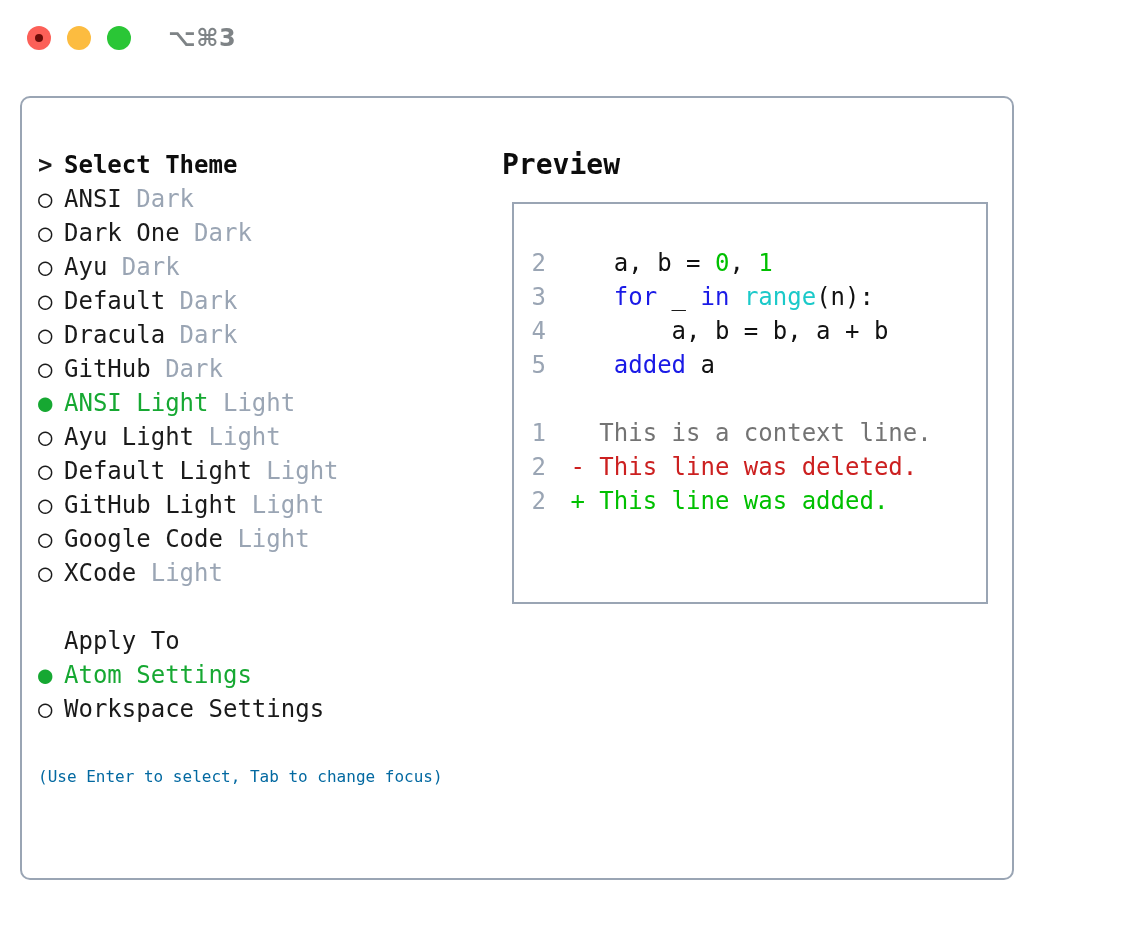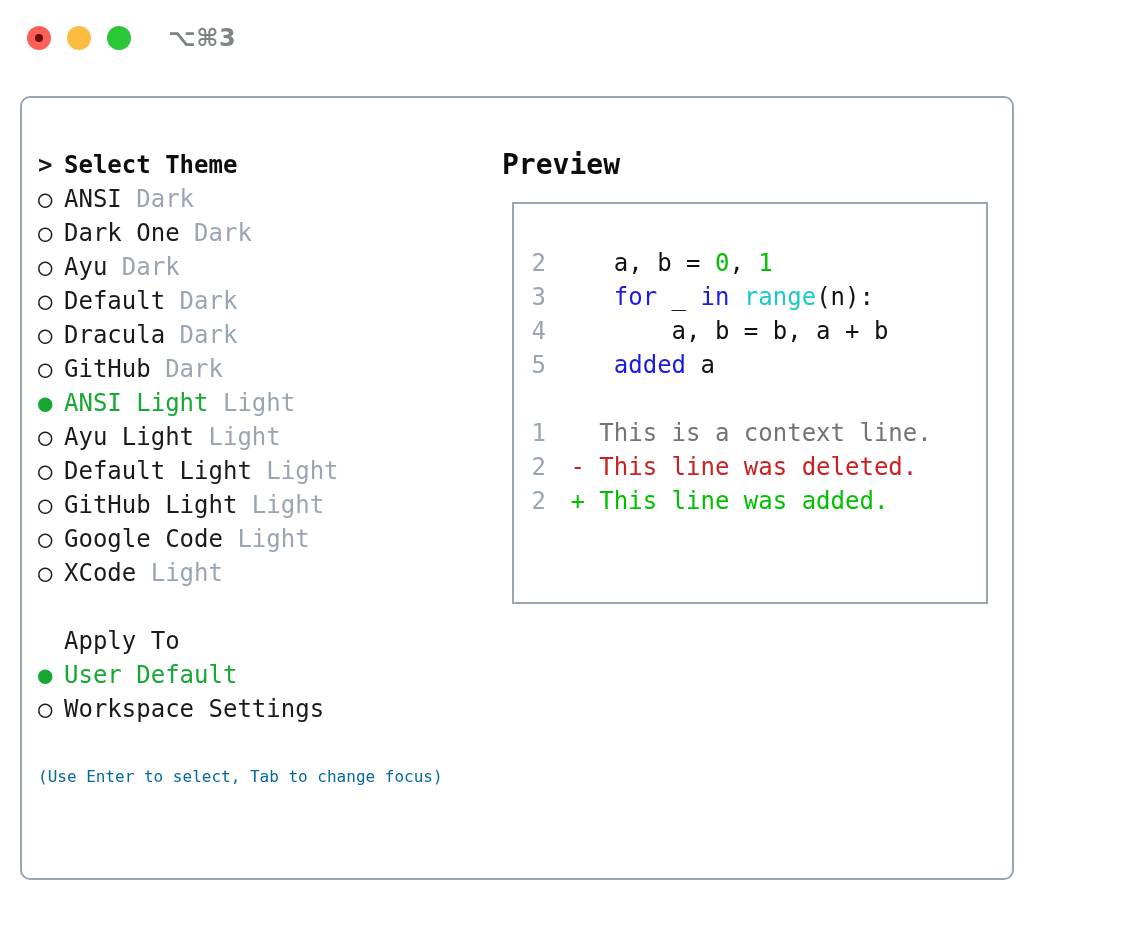--- a/index.html
+++ b/index.html
@@ -223,21 +223,21 @@
           <div class="row"><span class="marker">○</span><span class="name">XCode</span><span class="tag"> Light</span></div>
         </div>
 
       <div class="spacer-row"></div>
 
       <div class="row">
         <span class="marker blank">&nbsp;</span><span class="section-label">Apply To</span>
       </div>
 
       <div id="apply-rows">
-          <div class="row"><span class="marker sel">●</span><span class="name sel">User Default</span></div>
+          <div class="row"><span class="marker sel">●</span><span class="name sel">Atom Settings</span></div>
           <div class="row"><span class="marker">○</span><span class="name">Workspace Settings</span></div>
         </div>
     </div>
 
     <div id="hint">(Use Enter to select, Tab to change focus)</div>
 
     <div id="right-col">
       <div id="preview-title">Preview</div>
 
       <div id="code-box">

